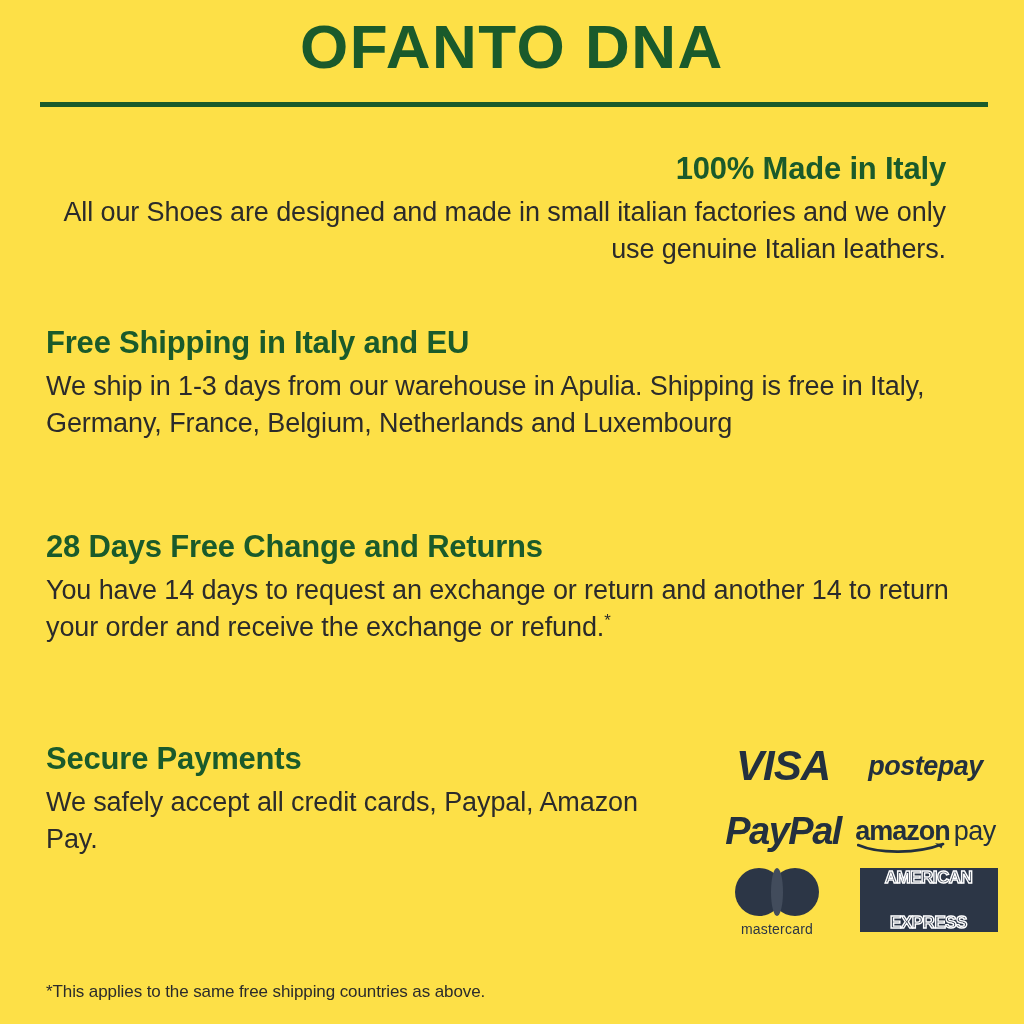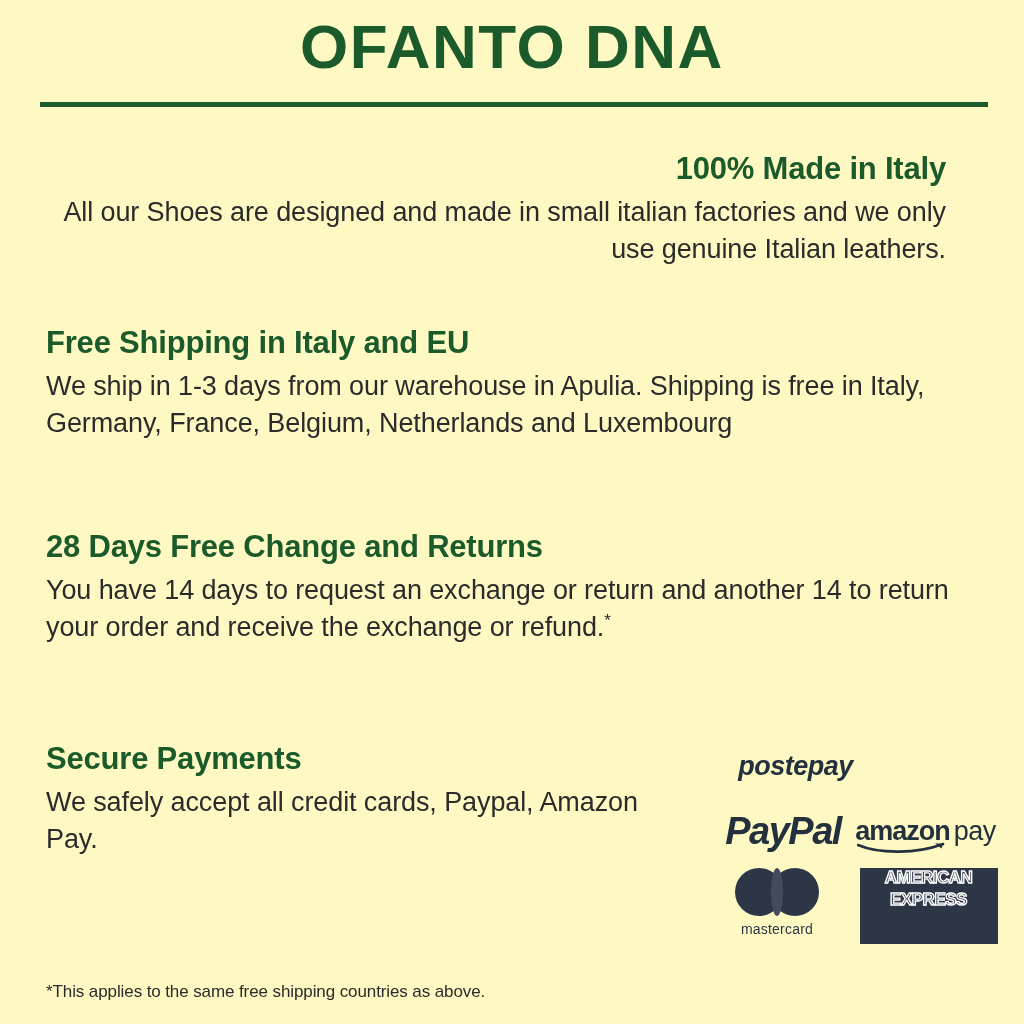--- a/index.html
+++ b/index.html
@@ -7,21 +7,21 @@
   html, body {
     width:1024px; height:1024px;
     background:#ffffff;
     font-family:"Liberation Sans", sans-serif;
     -webkit-font-smoothing:antialiased;
   }
 
   .page {
     position:relative;
     width:1024px; height:1024px;
-    background:#fef9c3;
+    background:#fde047;
     overflow:hidden;
   }
 
   
   .brand-title {
     position:absolute;
     left:0; top:16px;
     width:1024px;
     text-align:center;
     font-family:"Liberation Sans", sans-serif;
@@ -187,26 +187,26 @@
     margin-top:5px;
     font-family:"Liberation Sans", sans-serif;
     font-size:14px;
     color:#2C3646;
     letter-spacing:0.2px;
     text-align:center;
     width:84px;
   }
 
   .amex-box {
-    width:138px; height:76px;
+    width:138px; height:64px;
     background:#2C3646;
     display:flex;
     flex-direction:column;
     align-items:center;
-    justify-content:flex-start;
+    justify-content:space-between;
     gap:3px;
   }
   .amex-line {
     color:#2C3646;
     background:#2C3646;
     font-family:"Liberation Sans", sans-serif;
     font-weight:700;
     font-size:17px;
     letter-spacing:-0.5px;
     line-height:1;
@@ -246,20 +246,23 @@
     </div>
 
   </div>
 
 
   <div class="footnote">*This applies to the same free shipping countries as above.</div>
 
   <div class="payments">
 
     <div class="pay-row r1">
+      <div class="pay-cell cell-visa">
+        <span class="logo-visa">VISA</span>
+      </div>
       <div class="pay-cell cell-postepay">
         <span class="logo-postepay"><span>poste</span><b>pay</b></span>
       </div>
     </div>
 
     <div class="pay-row r2">
       <div class="pay-cell cell-paypal">
         <span class="logo-paypal">PayPal</span>
       </div>
       <div class="pay-cell cell-amazon">

